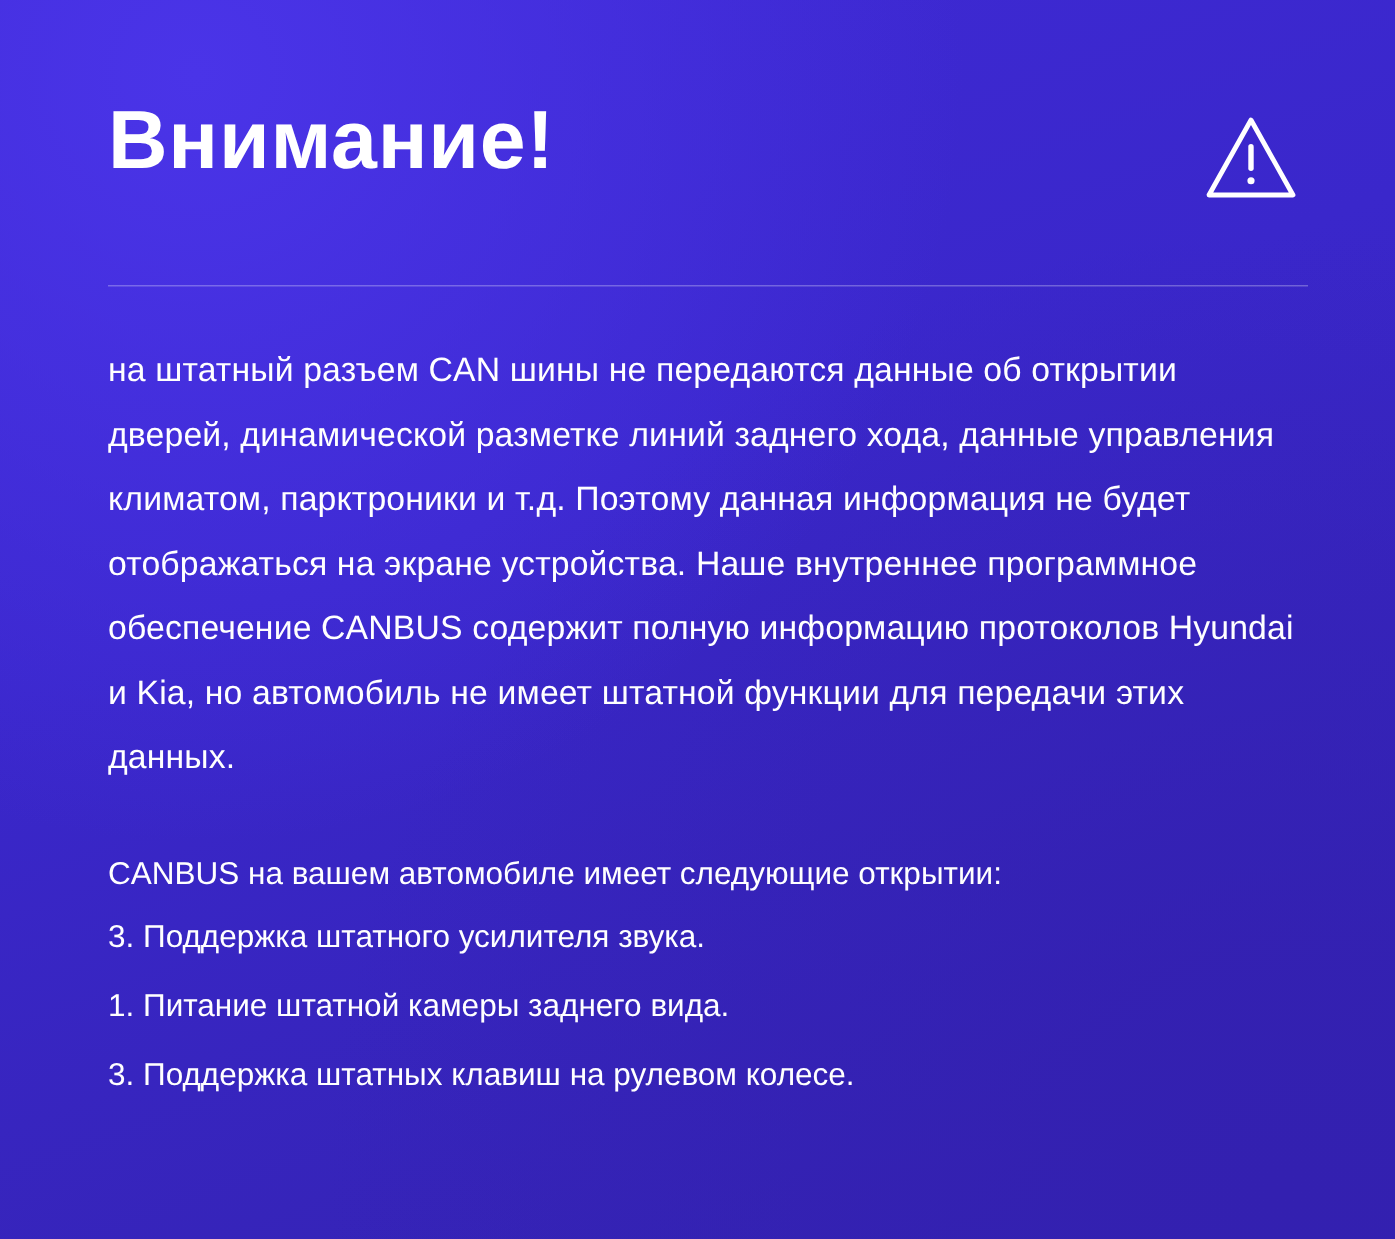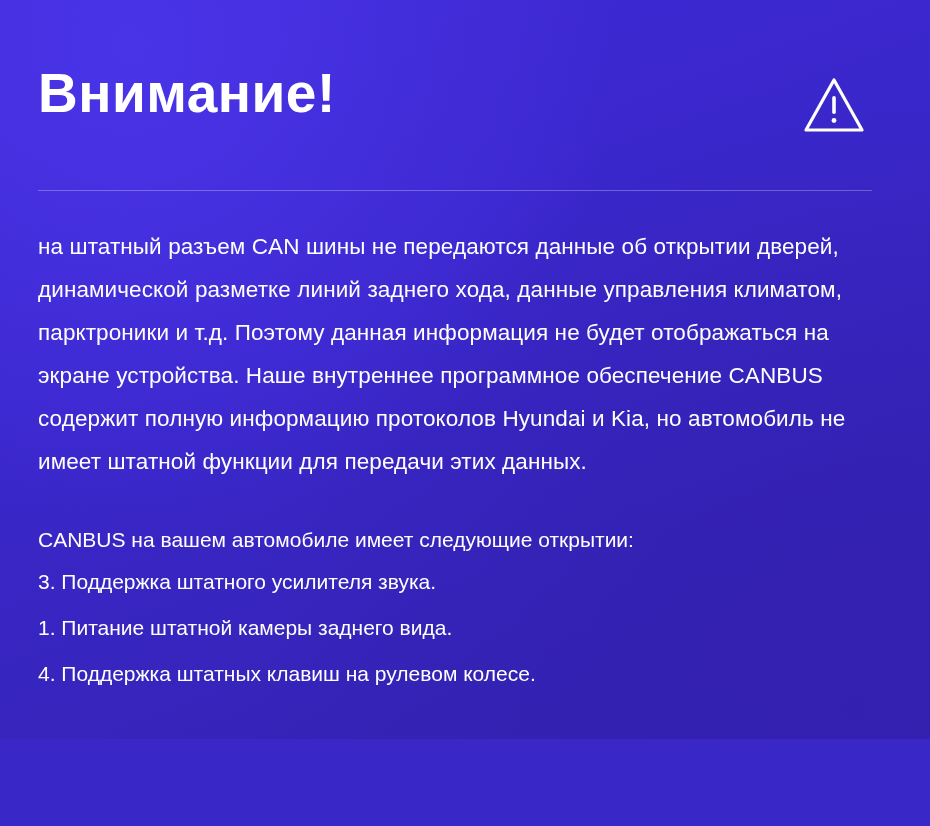--- a/index.html
+++ b/index.html
@@ -9,27 +9,27 @@
   body {
     width: 930px;
     height: 826px;
     overflow: hidden;
     font-family: "Liberation Sans", sans-serif;
     background: #3a27c8;
   }
   .poster {
     position: relative;
     width: 930px;
-    height: 739px;
+    height: 826px;
     box-sizing: border-box;
     background:
       radial-gradient(circle at 14% 6%, #4a34e8 0%, rgba(74,52,232,0) 46%),
       radial-gradient(circle at 92% 96%, #3320b0 0%, rgba(51,32,176,0) 55%),
       linear-gradient(160deg, #3f2ad6 0%, #3a27cb 40%, #3322ae 100%);
-    padding: 60px 58px 40px 38px;
+    padding: 60px 58px 40px 72px;
     color: #ffffff;
   }
   .header {
     display: flex;
     align-items: flex-start;
     justify-content: space-between;
   }
   .title {
     font-size: 55px;
     line-height: 1.0;
@@ -98,17 +98,17 @@
 
   <div class="divider"></div>
 
   <p class="body-text">на штатный разъем CAN шины не передаются данные об открытии дверей, динамической разметке линий заднего хода, данные управления климатом, парктроники и т.д. Поэтому данная информация не будет отображаться на экране устройства. Наше внутреннее программное обеспечение CANBUS содержит полную информацию протоколов Hyundai и Kia, но автомобиль не имеет штатной функции для передачи этих данных.</p>
 
   <div class="features">
     <div class="features-intro">CANBUS на вашем автомобиле имеет следующие открытии:</div>
     <ul class="feature-list">
       <li class="feature-item">3. Поддержка штатного усилителя звука.</li>
       <li class="feature-item">1. Питание штатной камеры заднего вида.</li>
-      <li class="feature-item">4. Поддержка штатных клавиш на рулевом колесе.</li>
+      <li class="feature-item">3. Поддержка штатных клавиш на рулевом колесе.</li>
     </ul>
   </div>
 
 </div>
 
 </body></html>

